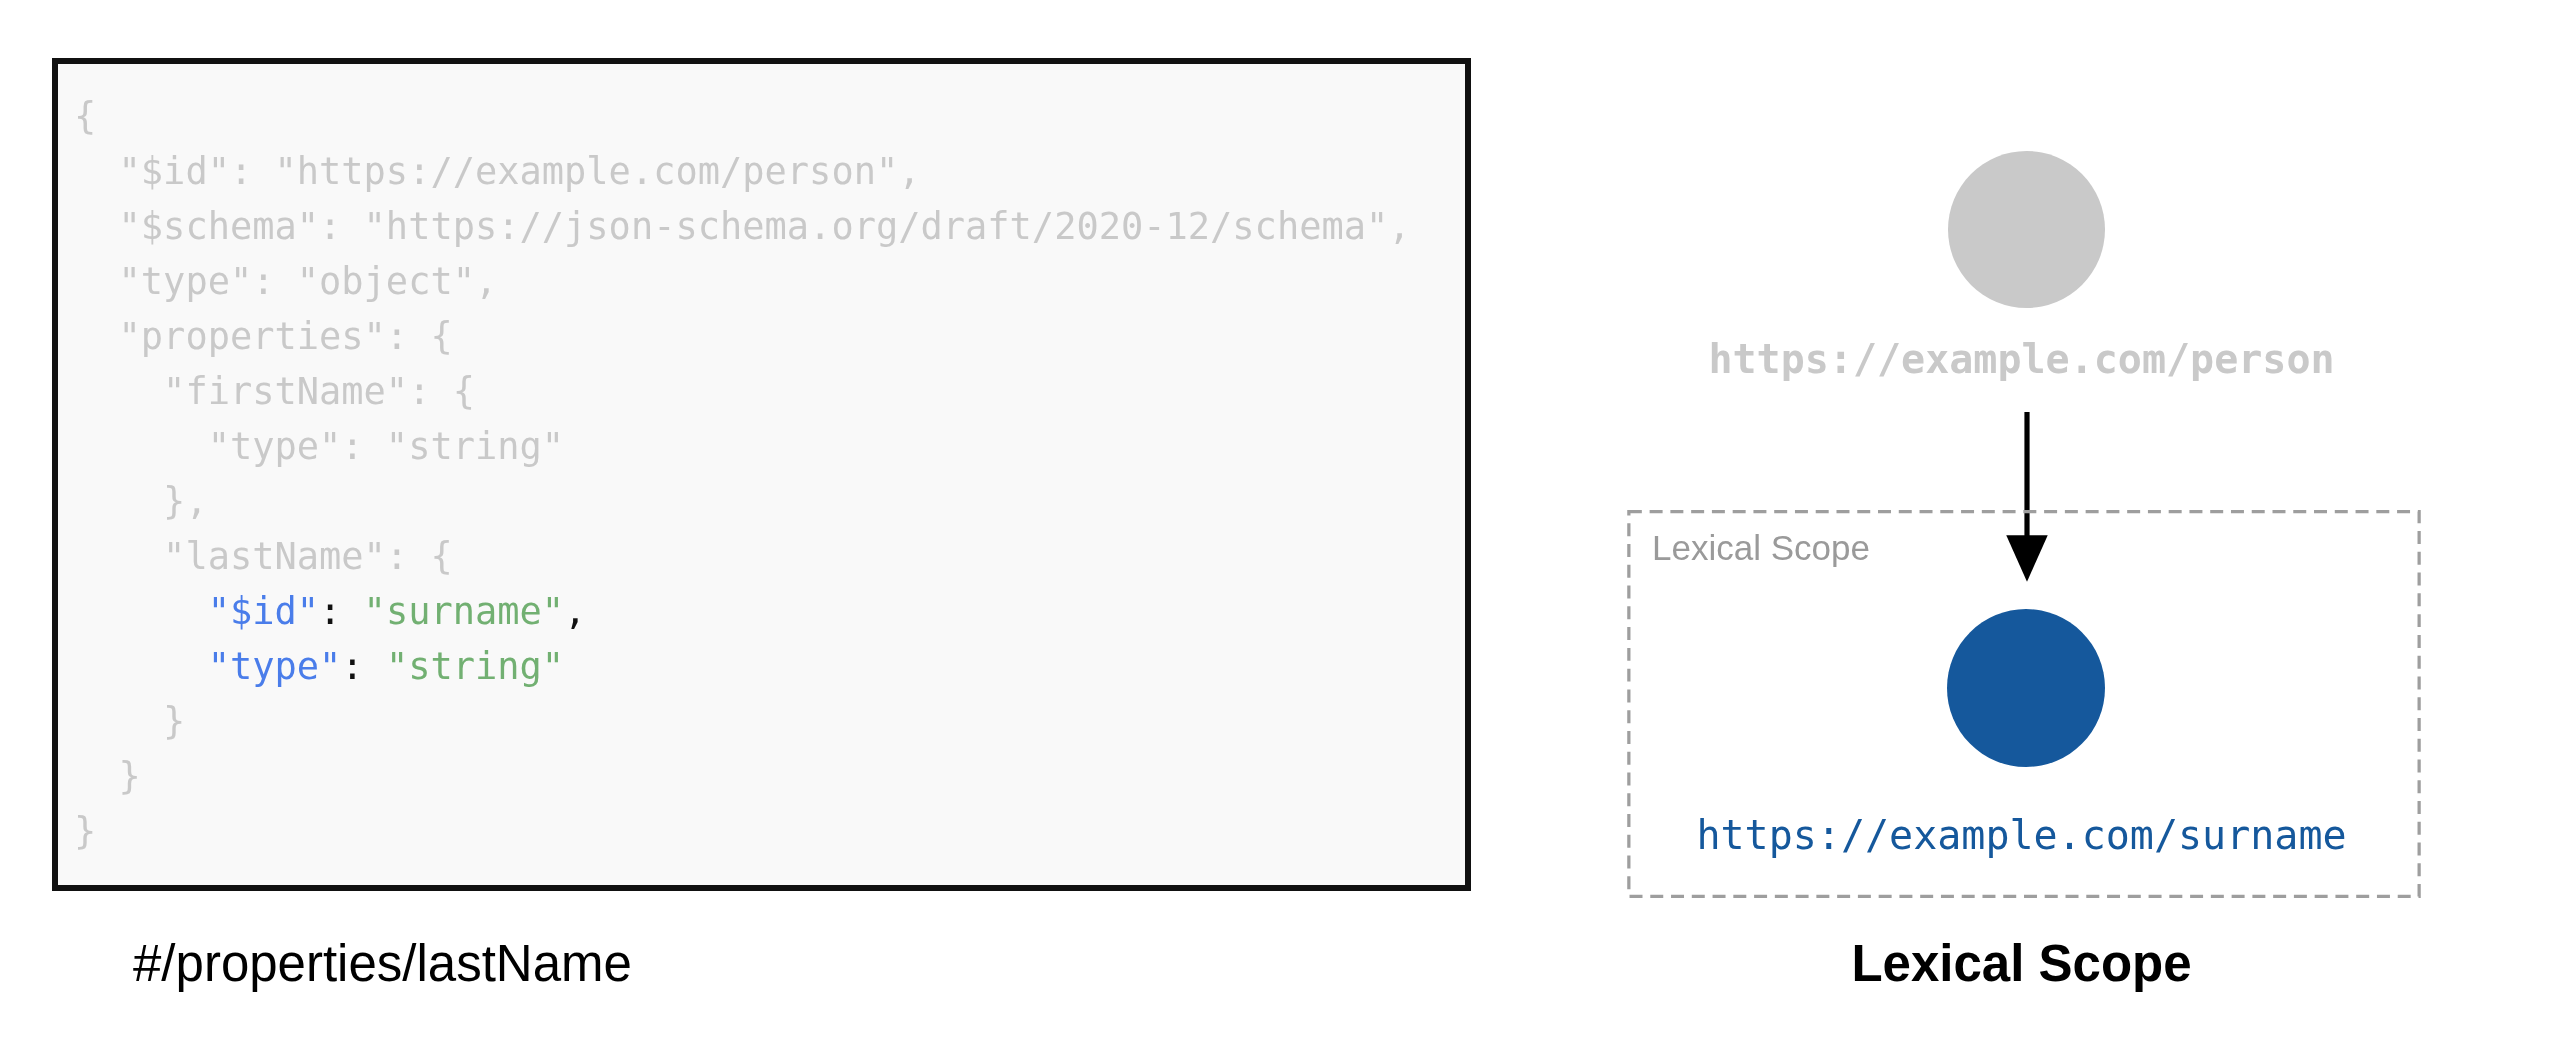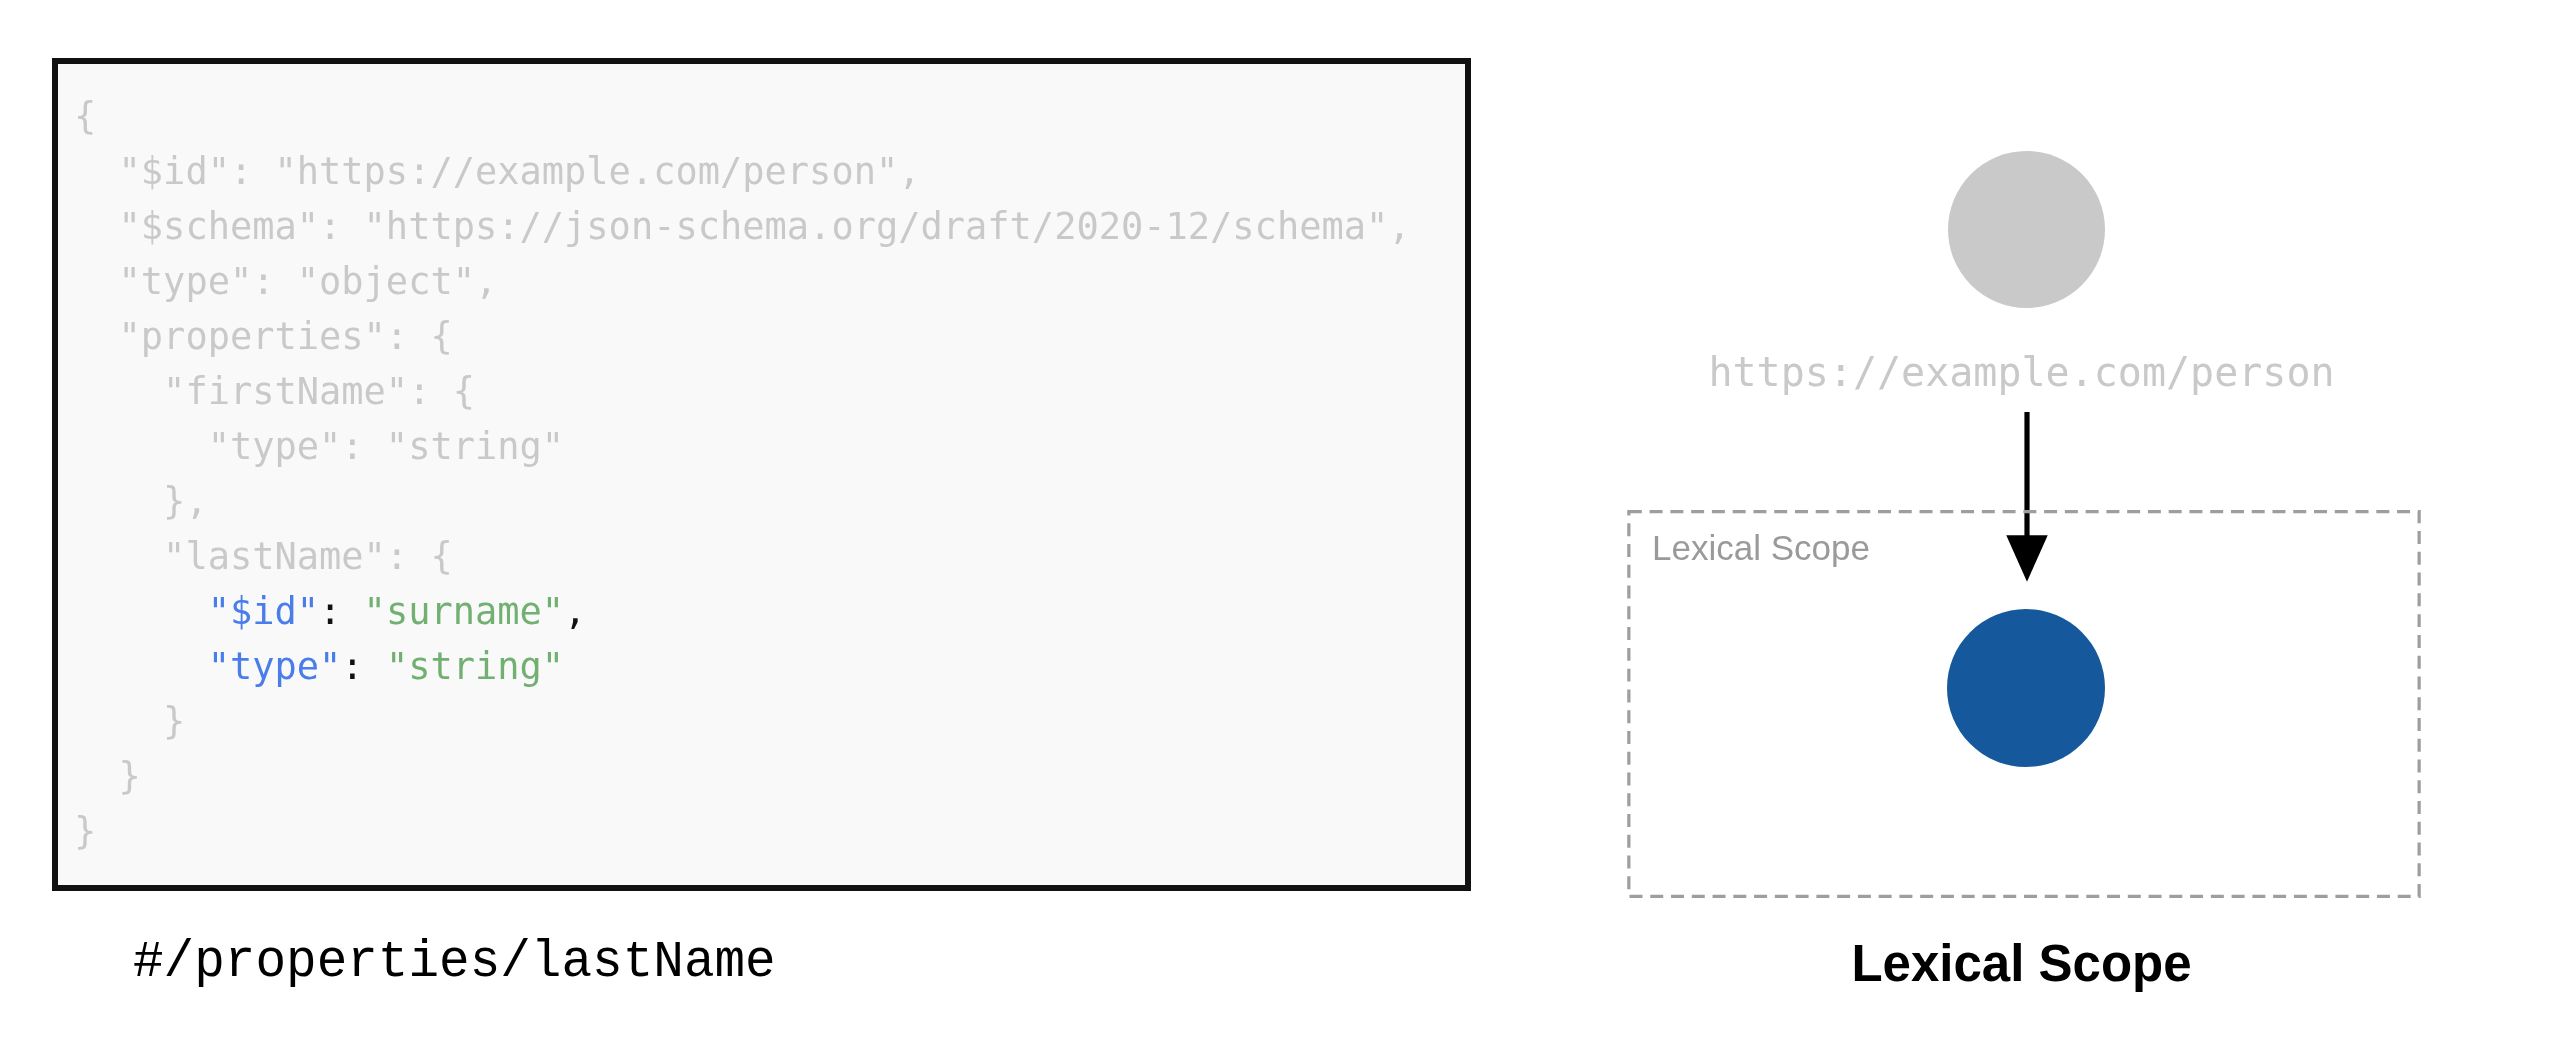--- a/index.html
+++ b/index.html
@@ -44,21 +44,21 @@
     gap: 18px;
     white-space: nowrap;
   }
   .caption-left .bold-part {
     font-family: "Liberation Sans", sans-serif;
     font-weight: bold;
     font-size: 51px;
     color: #000000;
   }
   .caption-left .mono-part {
-    font-family: Liberation Mono, monospace;
+    font-family: Liberation Sans, sans-serif;
     font-size: 51px;
     color: #000000;
   }
 
   
   .node-circle { position: absolute; border-radius: 50%; }
   .node-gray {
     left: 1948px; top: 151px;
     width: 157px; height: 157px;
     background: var(--node_gray);
@@ -70,21 +70,21 @@
   }
   .uri-label {
     position: absolute;
     left: 1619px; width: 805px;
     text-align: center;
     font-family: "DejaVu Sans Mono", monospace;
     font-size: 40px;
     line-height: 49px;
     white-space: nowrap;
   }
-  .uri-gray { top: 348px; color: var(--node_gray); }
+  .uri-gray { top: 335px; color: var(--node_gray); font-weight: bold; }
   .uri-blue { top: 811px; color: var(--node_blue); }
 
   .arrow-svg { position: absolute; left: 2001px; top: 412px; }
   .scope-box-svg { position: absolute; left: 1627px; top: 510px; }
 
   .scope-box-label {
     position: absolute;
     left: 1652px; top: 527px;
     font-family: "Liberation Sans", sans-serif;
     font-size: 35px;
@@ -129,17 +129,18 @@
   </svg>
 
   <svg class="scope-box-svg" width="794" height="388" viewBox="0 0 1223 598">
     <rect x="2.5" y="2.5" width="1218" height="593" fill="none" stroke="#9e9e9e" stroke-width="5" stroke-dasharray="20 12"></rect>
   </svg>
 
   <div class="scope-box-label">Lexical Scope</div>
 
   <div class="node-circle node-blue"></div>
 
+  <div class="uri-label uri-blue">https://example.com/surname</div>
 
   <div class="caption-right">Lexical Scope</div>
 
 </div>
 
 
 </body></html>

